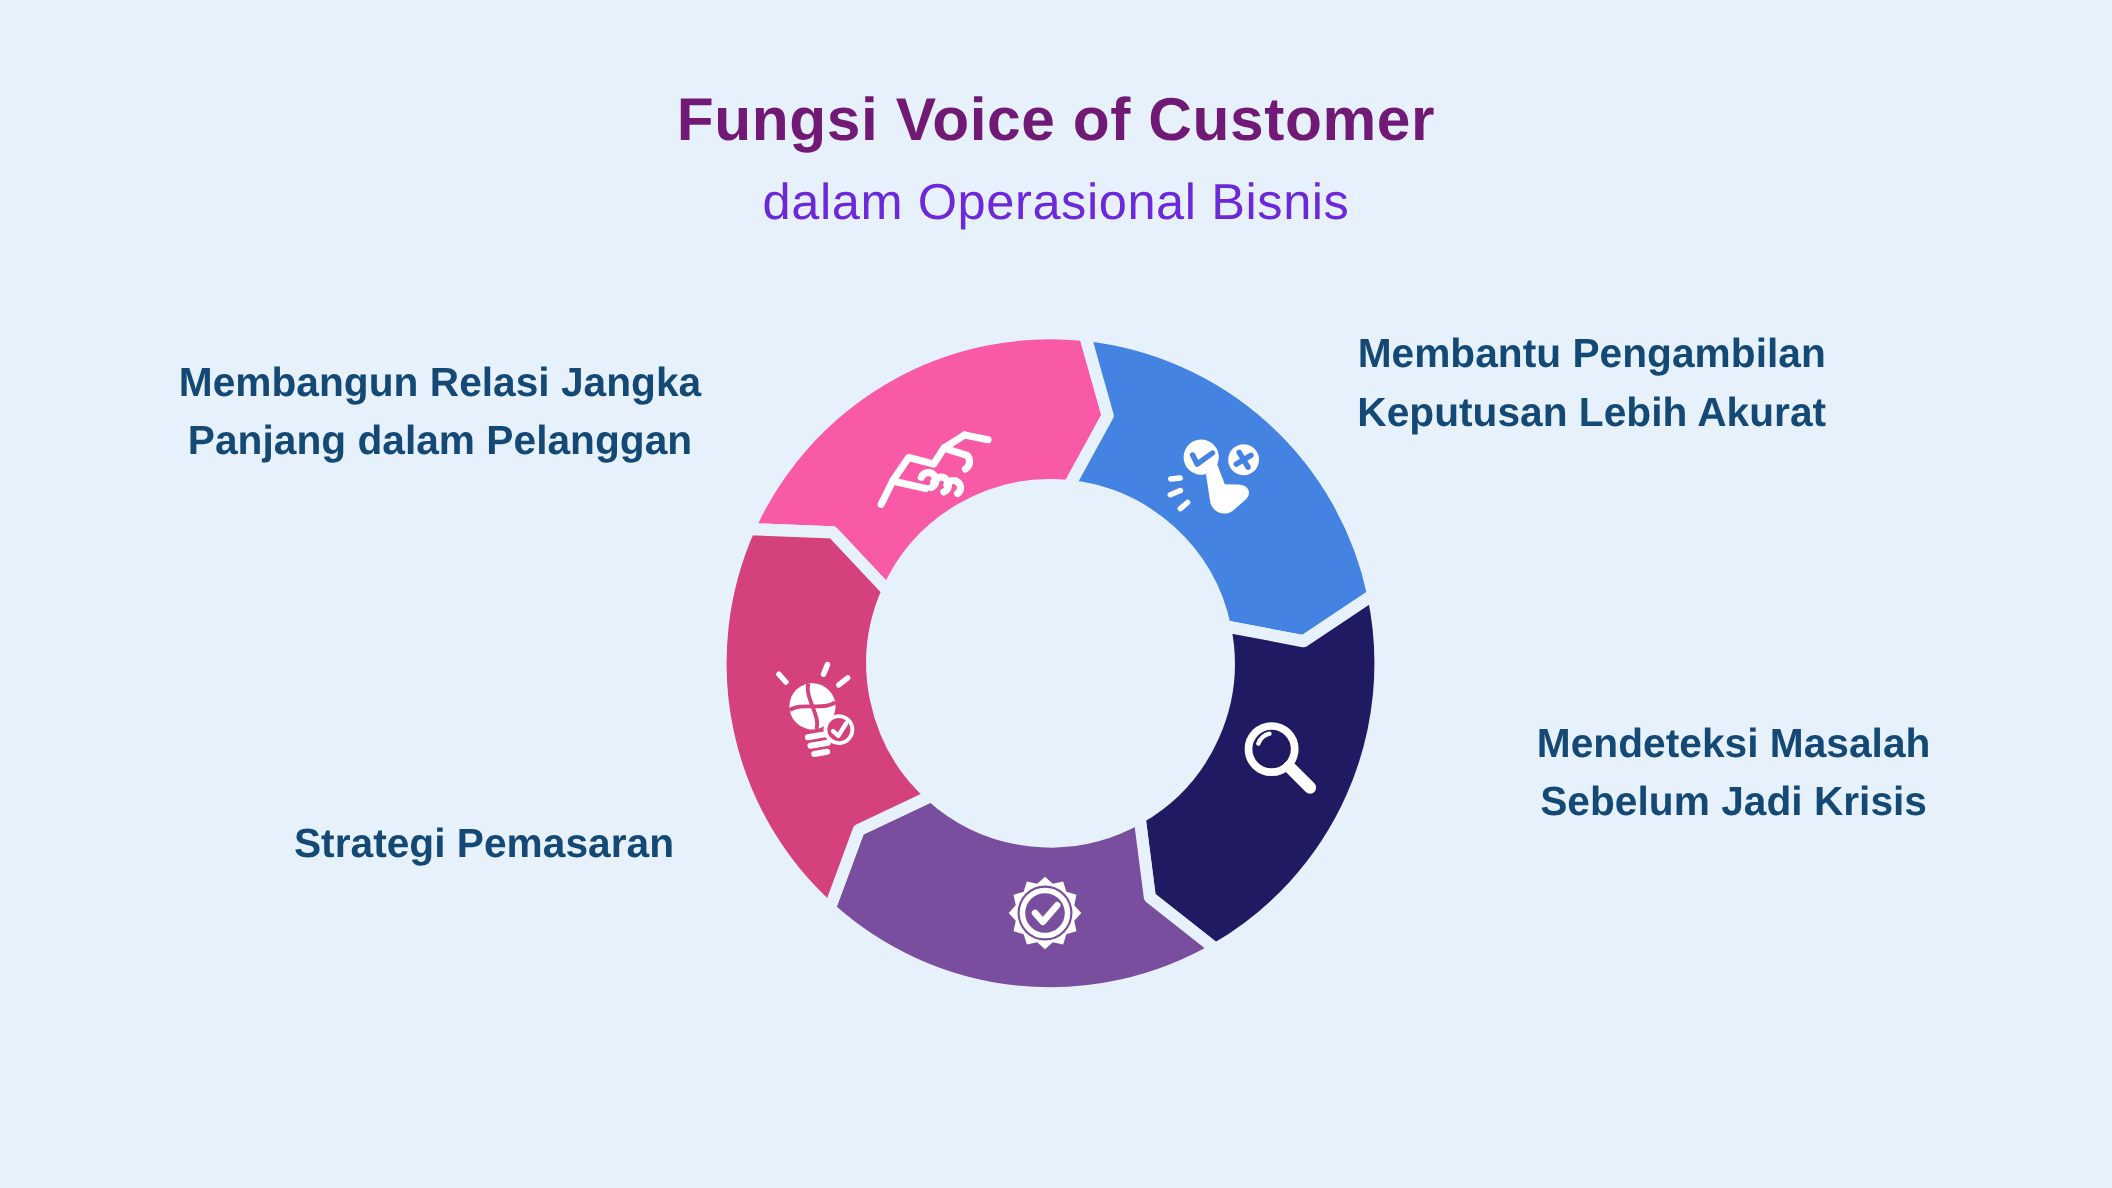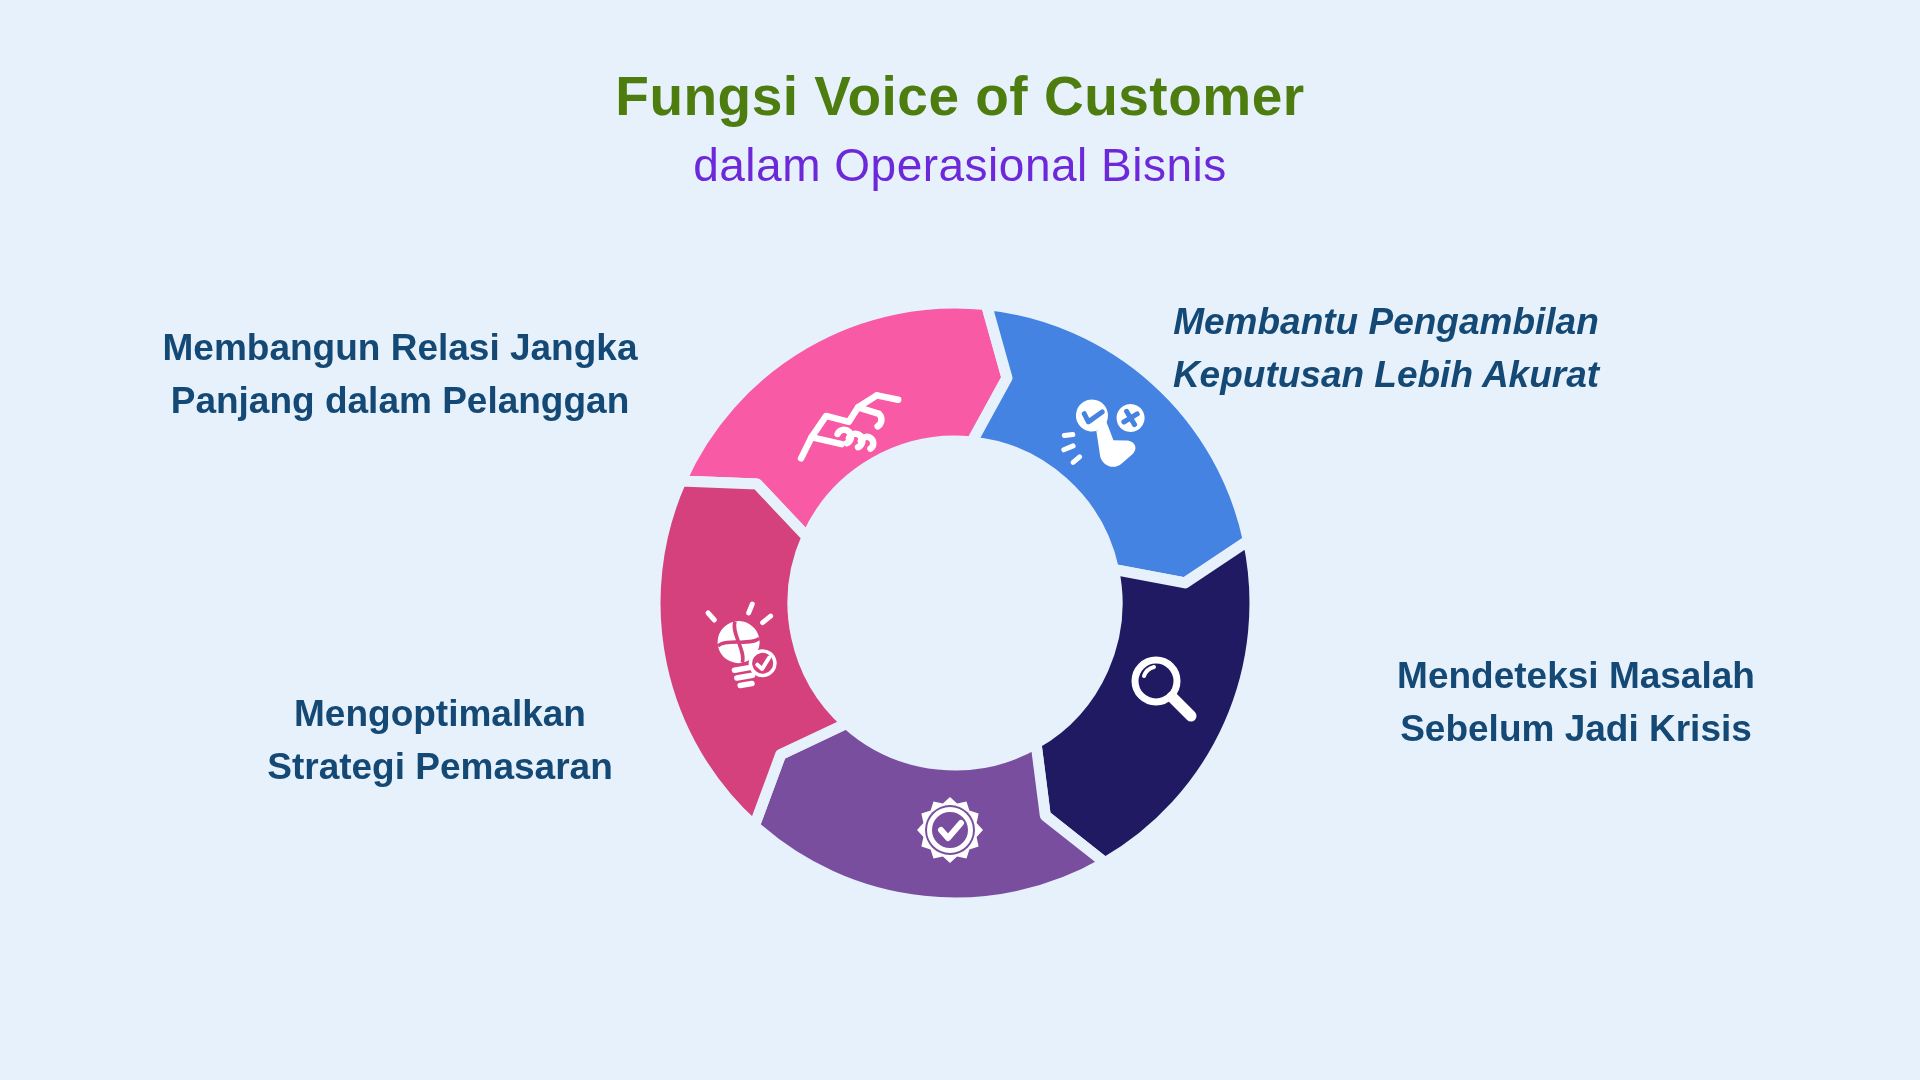--- a/index.html
+++ b/index.html
@@ -3,32 +3,32 @@
 <meta charset="utf-8">
 <style>
   html,body{margin:0;padding:0;}
   body{
     width:1920px;height:1080px;overflow:hidden;position:relative;
     background:#E6F1FC;
     font-family:"Liberation Sans",sans-serif;
   }
   .header{position:absolute;top:60px;left:0;width:1920px;text-align:center;}
   .title{
-    font-size:55px;font-weight:800;color:#4d7c0f;margin:4px;letter-spacing:.5px;
+    font-size:55px;font-weight:800;color:#701a75;margin:16px;letter-spacing:.5px;
   }
   .subtitle{
     font-size:46px;font-weight:400;color:#6d28d9;margin:10px 0 0 0;letter-spacing:.5px;
   }
   .ring-svg{position:absolute;left:0;top:0;width:1920px;height:1080px;}
   .seg-label{
     position:absolute;width:600px;text-align:center;
     font-size:37px;font-weight:700;color:#154975;line-height:1.42;
   }
   .lbl-pink   {left:100px; top:322px;text-align:center;}
-  .lbl-blue   {left:1086px;top:296px;font-style:italic;}
+  .lbl-blue   {left:1147px;top:296px;}
   .lbl-navy   {left:1276px;top:650px;}
   .lbl-purple {left:700px; top:938px;}
   .lbl-magenta{left:140px; top:688px;}
 </style>
 </head>
 <body>
 
 <div class="header">
   <h1 class="title">Fungsi Voice of Customer</h1>
   <h2 class="subtitle">dalam Operasional Bisnis</h2>
@@ -109,15 +109,15 @@
   <span>Keputusan Lebih Akurat</span>
 </div>
 <div class="seg-label lbl-navy">
   <span>Mendeteksi Masalah</span><br>
   <span>Sebelum Jadi Krisis</span>
 </div>
 <div class="seg-label lbl-purple">
   <br>
 </div>
 <div class="seg-label lbl-magenta">
-  <span>Mengoptimalkan</span><br>
+  <br>
   <span>Strategi Pemasaran</span>
 </div>
 
 </body></html>

